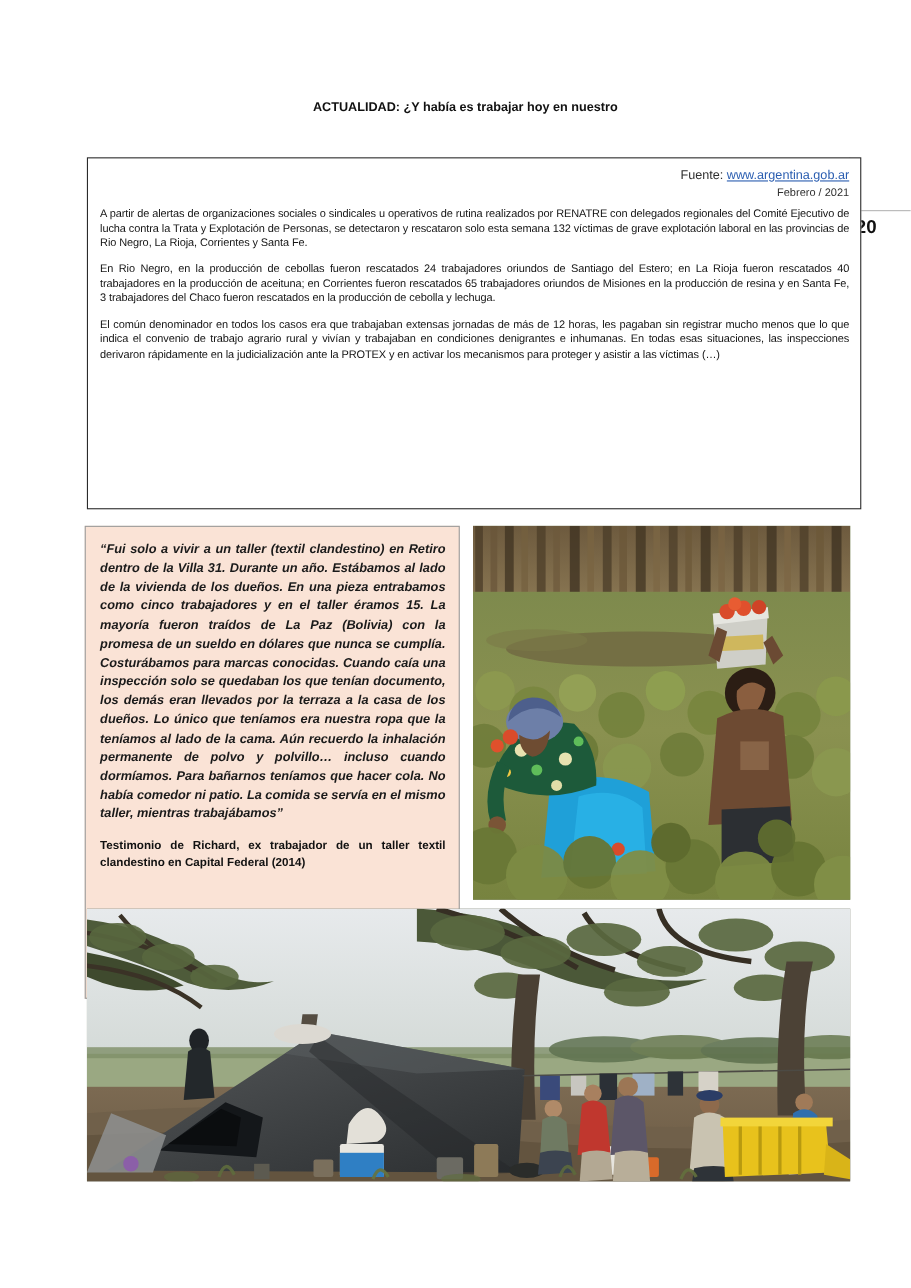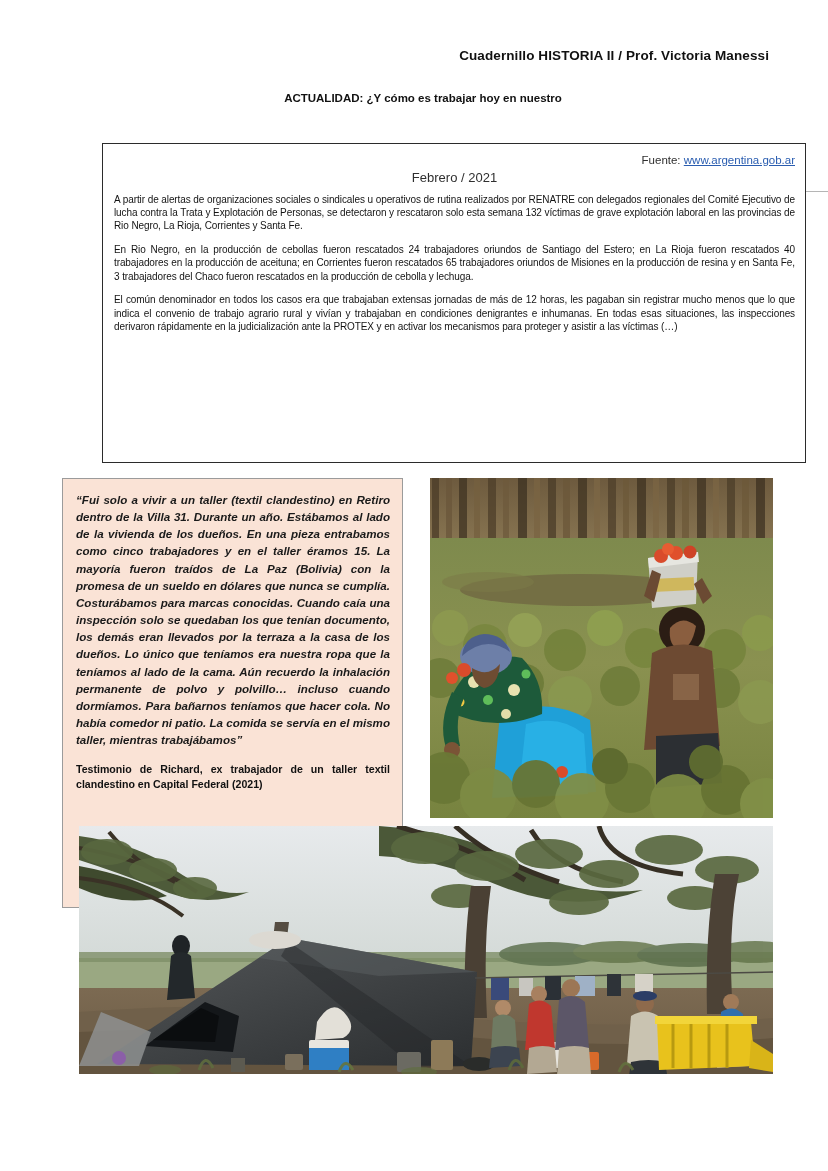--- a/index.html
+++ b/index.html
@@ -65,35 +65,34 @@
   }
 
   
   .news-box {
     position: absolute;
     left: 79px; top: 143px;
     width: 704px; height: 320px;
     border: 1.2px solid #2b2b2b;
     background: #fff;
     padding: 8px 10px 6px 11px;
-    margin-left: 23px;
   }
   .source-line {
     text-align: right;
     font-size: 11.5px;
     color: #2f2f2f;
     line-height: 1.45;
   }
   .source-line a {
     color: #2a5db0;
     text-decoration: underline;
   }
   .source-date {
-    text-align: center;
-    font-size: 13px;
+    text-align: right;
+    font-size: 10px;
     color: #2f2f2f;
     line-height: 1.45;
   }
 
   .headline {
     margin-top: 14px;
     font-family: "Liberation Sans", sans-serif;
     font-size: 20.5px;
     font-weight: bold;
     letter-spacing: -0.45px;
@@ -106,21 +105,21 @@
     font-size: 10px;
     line-height: 1.345;
     text-align: justify;
     color: #141414;
     letter-spacing: -0.1px;
   }
 
   
   .testimonial-box {
     position: absolute;
-    left: 62px; top: 478px;
+    left: 77px; top: 478px;
     width: 341px; height: 430px;
     background: #fae3d6;
     border: 1px solid #9b9b9b;
     padding: 12px 12px 20px 13px;
   }
   .testimonial-text {
     font-size: 11.6px;
     font-style: italic;
     font-weight: bold;
     line-height: 1.48;
@@ -151,24 +150,23 @@
     width: 694px; height: 248px;
     background: #8a8f82;
   }
   .photo svg { display: block; width: 100%; height: 100%; }
 </style>
 </head>
 <body>
 
 <div class="page">
 
-  <div class="doc-header">Cuadernillo HISTORIA II / Prof. Victoria Manessi</div>
 
   <div class="subtitle">
-    <span class="l1">ACTUALIDAD: ¿Y cómo es trabajar hoy en nuestro</span>
+    <span class="l1">ACTUALIDAD: ¿Y había es trabajar hoy en nuestro</span>
   </div>
 
   <div class="margin-rule-v"></div>
   <div class="margin-rule-h"></div>
   <div class="page-number-mark">
     <span class="bar"></span>
     <span class="num">20</span>
   </div>
 
   <div class="news-box">
@@ -179,21 +177,21 @@
     <div class="source-date">Febrero / 2021</div>
 
 
     <p class="article-p">A partir de alertas de organizaciones sociales o sindicales u operativos de rutina realizados por RENATRE con delegados regionales del Comité Ejecutivo de lucha contra la Trata y Explotación de Personas, se detectaron y rescataron solo esta semana 132 víctimas de grave explotación laboral en las provincias de Rio Negro, La Rioja, Corrientes y Santa Fe.</p>
     <p class="article-p">En Rio Negro, en la producción de cebollas fueron rescatados 24 trabajadores oriundos de Santiago del Estero; en La Rioja fueron rescatados 40 trabajadores en la producción de aceituna; en Corrientes fueron rescatados 65 trabajadores oriundos de Misiones en la producción de resina y en Santa Fe, 3 trabajadores del Chaco fueron rescatados en la producción de cebolla y lechuga.</p>
     <p class="article-p">El común denominador en todos los casos era que trabajaban extensas jornadas de más de 12 horas, les pagaban sin registrar mucho menos que lo que indica el convenio de trabajo agrario rural y vivían y trabajaban en condiciones denigrantes e inhumanas. En todas esas situaciones, las inspecciones derivaron rápidamente en la judicialización ante la PROTEX y en activar los mecanismos para proteger y asistir a las víctimas (…)</p>
   </div>
 
   <div class="testimonial-box">
     <div class="testimonial-text">“Fui solo a vivir a un taller (textil clandestino) en Retiro dentro de la Villa 31. Durante un año. Estábamos al lado de la vivienda de los dueños. En una pieza entrabamos como cinco trabajadores y en el taller éramos 15. La mayoría fueron traídos de La Paz (Bolivia) con la promesa de un sueldo en dólares que nunca se cumplía. Costurábamos para marcas conocidas. Cuando caía una inspección solo se quedaban los que tenían documento, los demás eran llevados por la terraza a la casa de los dueños. Lo único que teníamos era nuestra ropa que la teníamos al lado de la cama. Aún recuerdo la inhalación permanente de polvo y polvillo… incluso cuando dormíamos. Para bañarnos teníamos que hacer cola. No había comedor ni patio. La comida se servía en el mismo taller, mientras trabajábamos”</div>
-    <div class="testimonial-attrib">Testimonio de Richard, ex trabajador de un taller textil clandestino en Capital Federal (2021)</div>
+    <div class="testimonial-attrib">Testimonio de Richard, ex trabajador de un taller textil clandestino en Capital Federal (2014)</div>
   </div>
 
   <div class="photo photo-field">
     <svg viewBox="0 0 343 340" preserveAspectRatio="none">
       <defs>
         <linearGradient id="skyStalk" x1="0" y1="0" x2="0" y2="1">
           <stop offset="0%" stop-color="#6d5a3e"></stop>
           <stop offset="100%" stop-color="#8d7a55"></stop>
         </linearGradient>
         <linearGradient id="fieldG" x1="0" y1="0" x2="0" y2="1">

